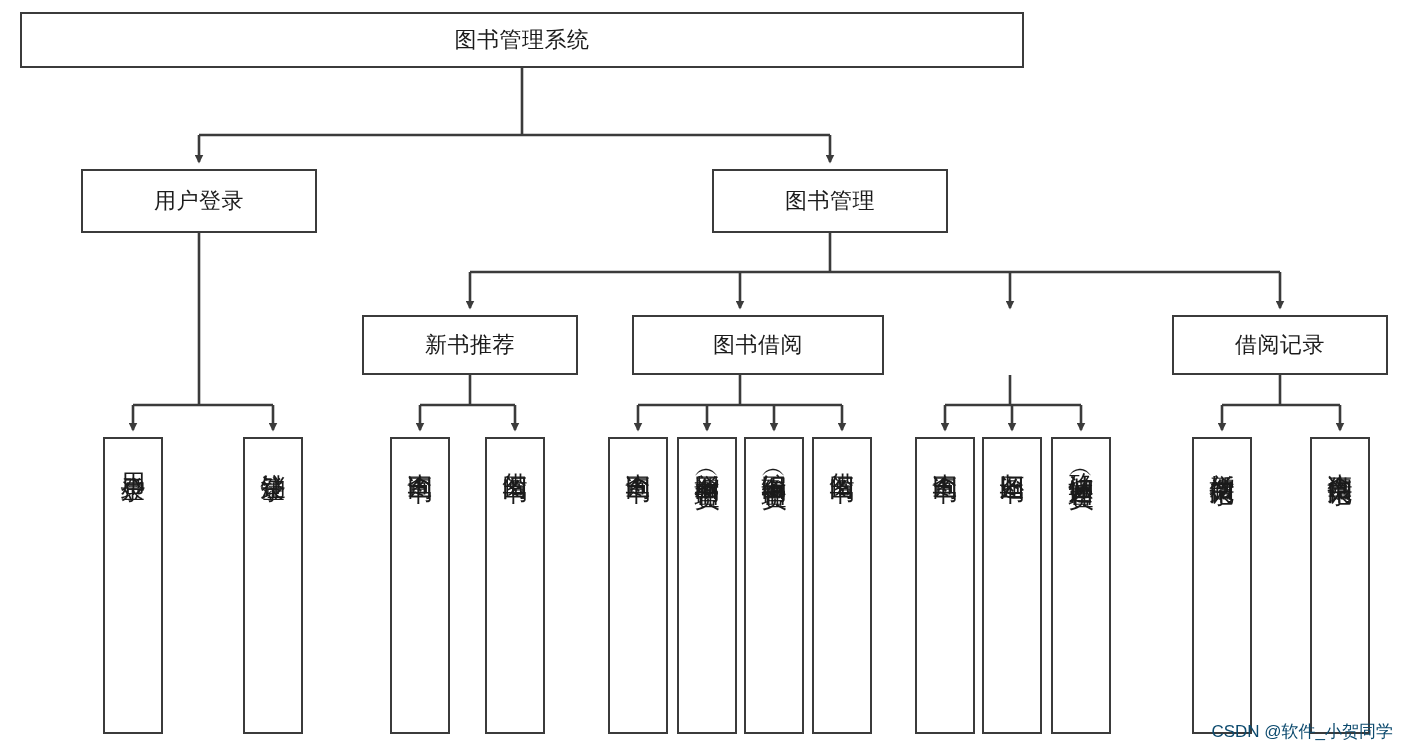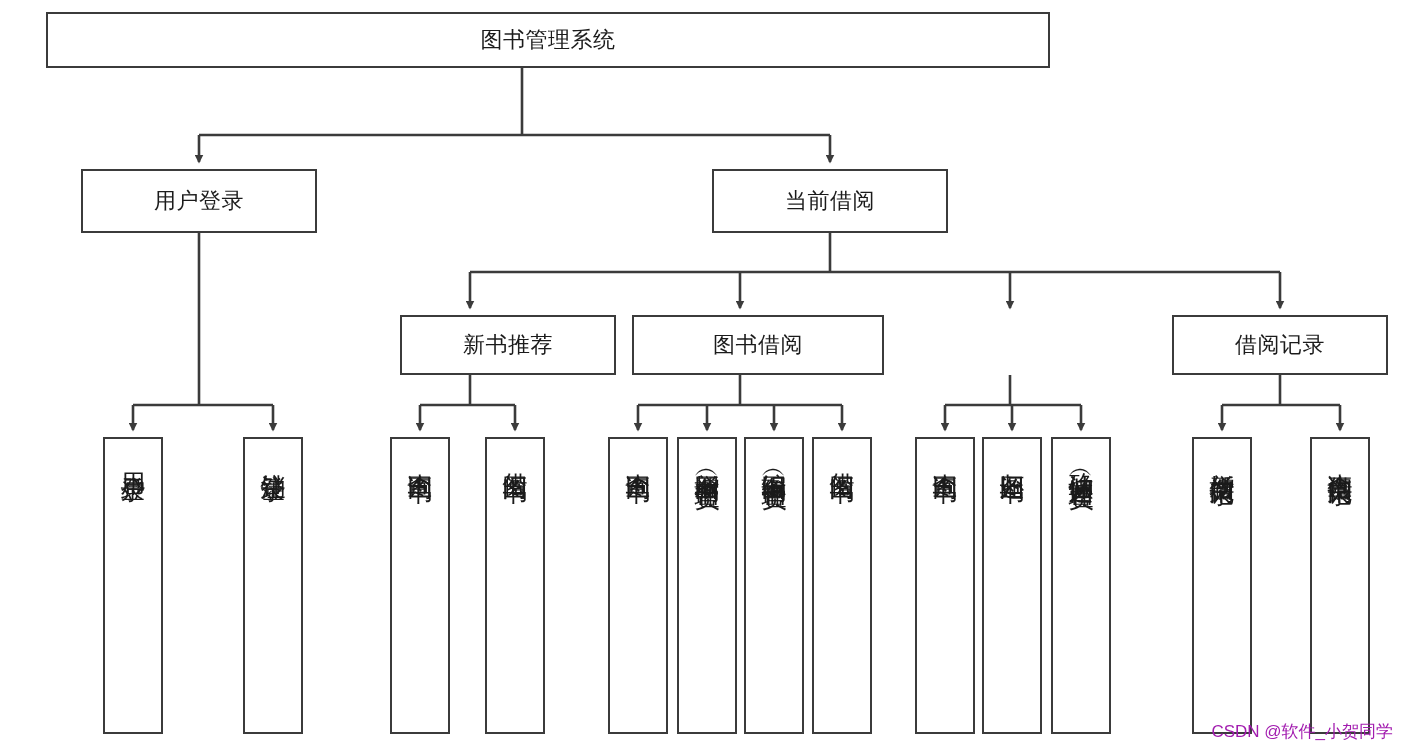--- a/index.html
+++ b/index.html
@@ -60,21 +60,21 @@
     font-size: 25px;
     line-height: 1.0;
     letter-spacing: 2px;
     white-space: nowrap;
   }
   .watermark {
     position: absolute;
     right: 12px;
     bottom: 4px;
     font-size: 17px;
-    color: #a21caf;
+    color: #0c4a6e;
     z-index: 5;
     white-space: nowrap;
     font-family: "Liberation Sans", "DejaVu Sans", sans-serif;
     margin-left: 16px;
   }
 </style>
 </head>
 <body>
 
 <div id="canvas">
@@ -123,33 +123,33 @@
       <path d="M1012,405 L1012,430" marker-end="url(#arrow)"></path>
       <path d="M1081,405 L1081,430" marker-end="url(#arrow)"></path>
 
       <path d="M1280,375 L1280,405"></path>
       <path d="M1222,405 L1340,405"></path>
       <path d="M1222,405 L1222,430" marker-end="url(#arrow)"></path>
       <path d="M1340,405 L1340,430" marker-end="url(#arrow)"></path>
     </g>
   </svg>
 
-  <div class="node root h" style="left:20px; top:12px; width:1004px; height:56px;margin-left:26px;">
+  <div class="node root h" style="left:20px; top:12px; width:1004px; height:56px;">
     <span class="lbl">图书管理系统</span>
   </div>
 
   <div class="node h" style="left:81px; top:169px; width:236px; height:64px;">
     <span class="lbl">用户登录</span>
   </div>
 
   <div class="node h" style="left:712px; top:169px; width:236px; height:64px;">
-    <span class="lbl">当前借阅</span>
-  </div>
-
-  <div class="node h" style="left:362px; top:315px; width:216px; height:60px;margin-left:38px;">
+    <span class="lbl">图书管理</span>
+  </div>
+
+  <div class="node h" style="left:362px; top:315px; width:216px; height:60px;">
     <span class="lbl">新书推荐</span>
   </div>
 
   <div class="node h" style="left:632px; top:315px; width:252px; height:60px;">
     <span class="lbl">图书借阅</span>
   </div>
 
 
   <div class="node h" style="left:1172px; top:315px; width:216px; height:60px;">
     <span class="lbl">借阅记录</span>

